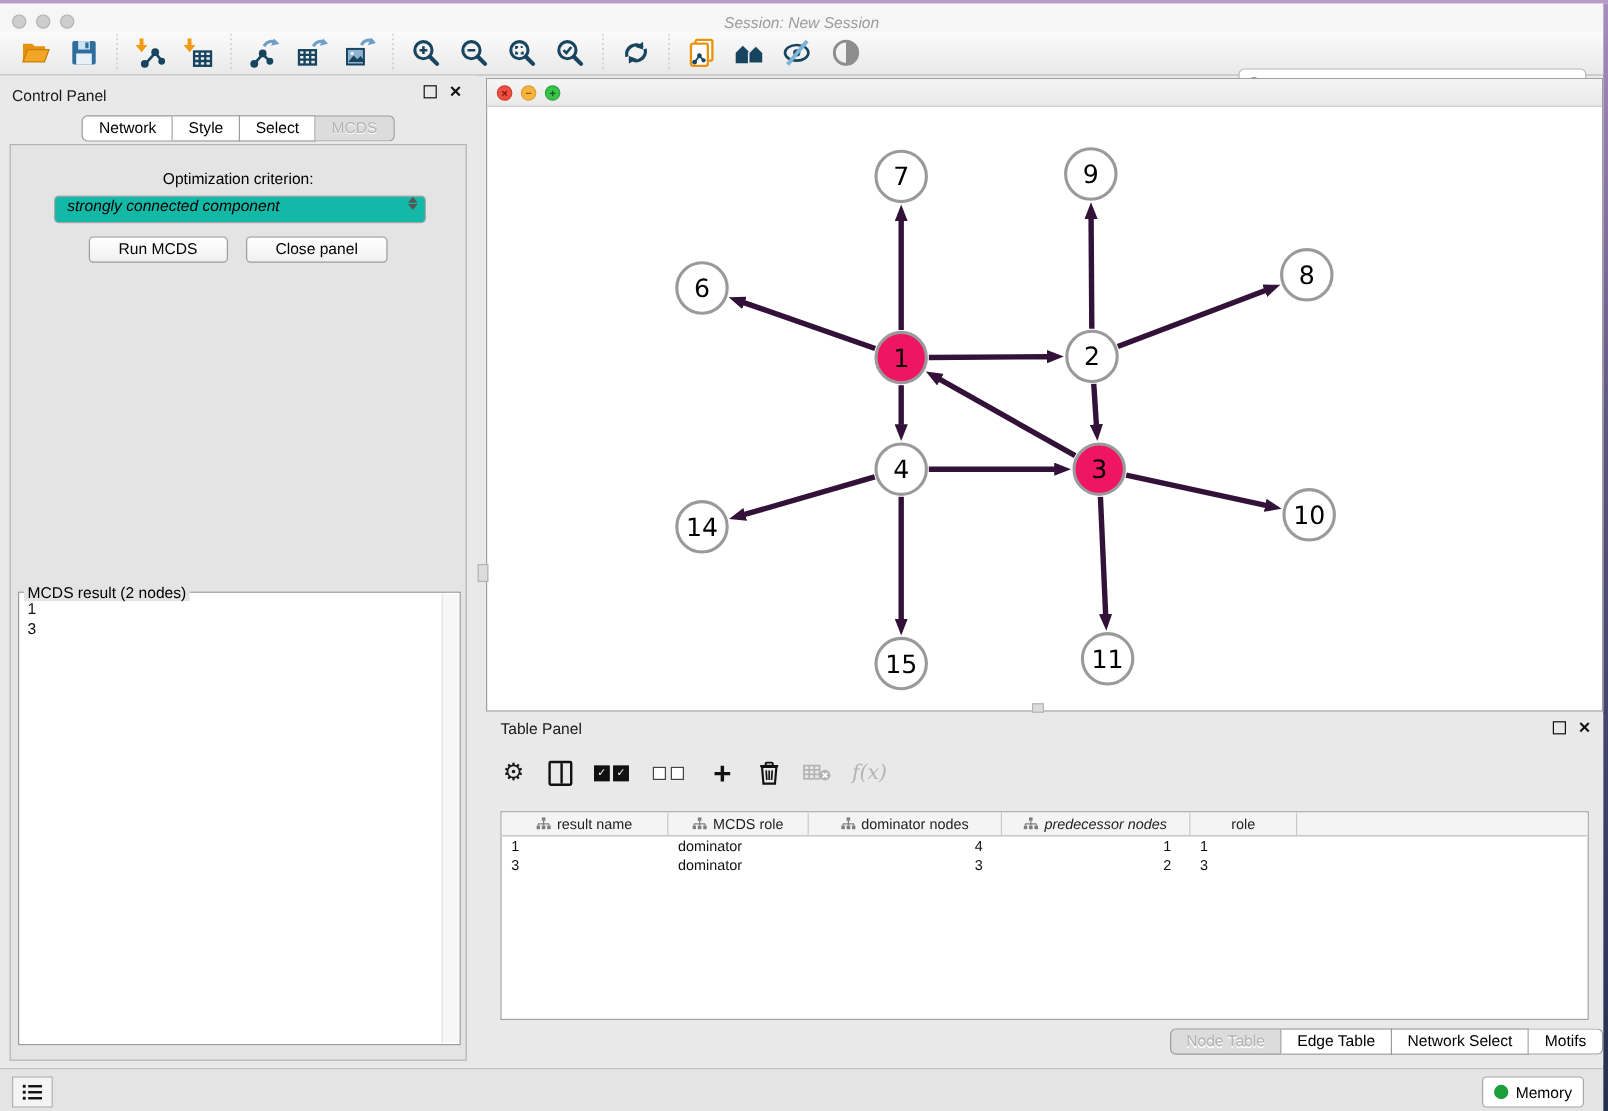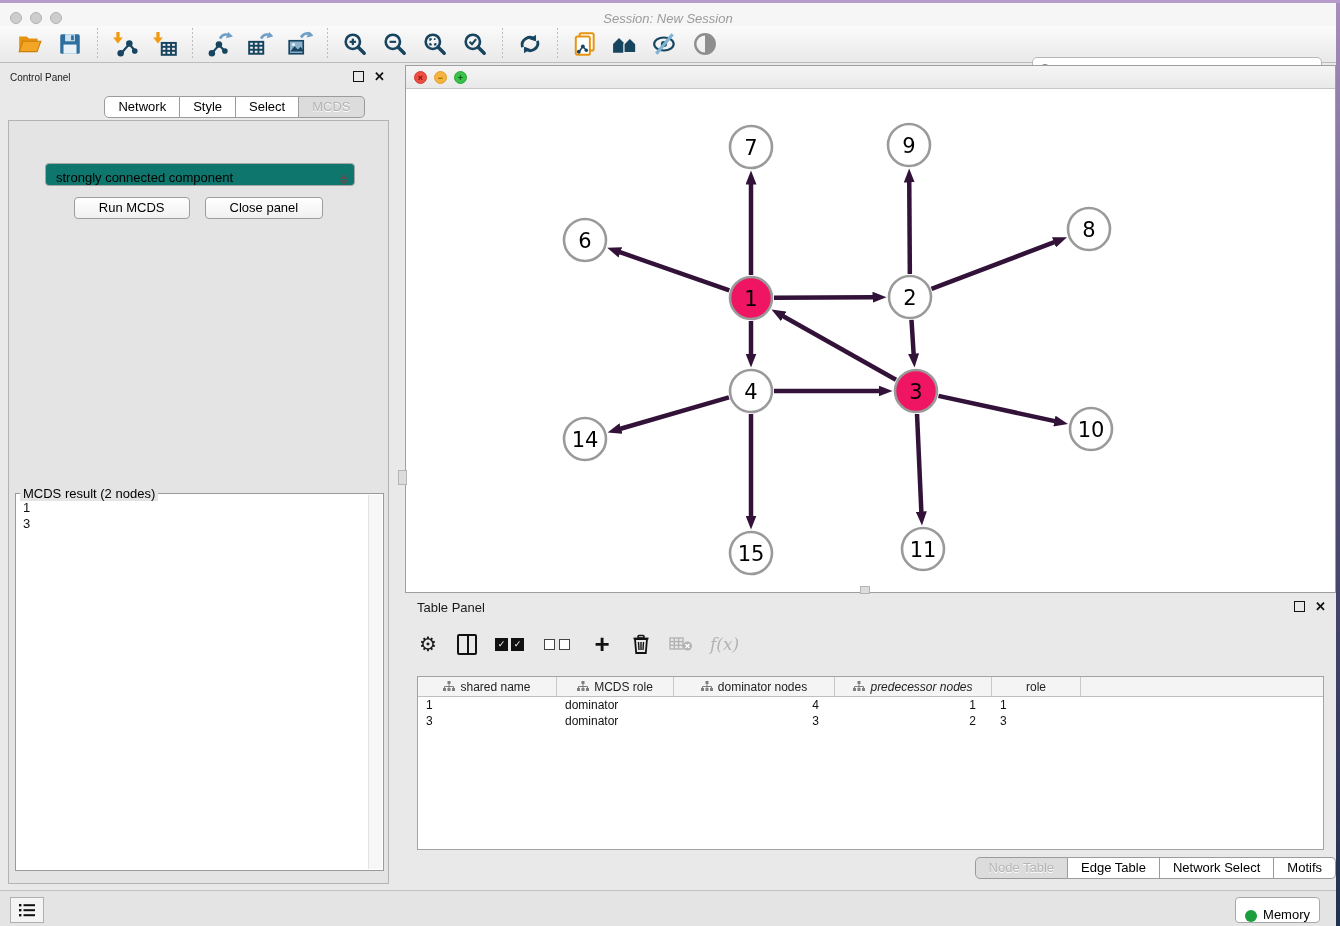--- a/index.html
+++ b/index.html
@@ -29,37 +29,37 @@
   .tbsep{width:1px;height:32px;margin:0 7px;
          background-image:linear-gradient(#bdbdbd 50%,transparent 50%);
          background-size:1px 4px;}
   #search-wrap{position:absolute;right:14px;top:31px;width:288px;height:24px;
          background:#fff;border:1px solid #b7b7b7;border-radius:5px;display:flex;align-items:center;}
   #search-wrap input{border:none;outline:none;flex:1;font-size:13px;background:transparent;padding:0 6px 0 2px;}
   #search-wrap svg{margin-left:6px;}
 
   
   #control-panel{left:0;top:63px;width:397px;height:827px;background:#e9e9e9;}
-  #cp-header{left:10px;top:9px;font-size:10px;color:#1a1a1a;}
+  #cp-header{left:10px;top:9px;font-size:13px;color:#1a1a1a;}
   .win-btns{position:absolute;display:flex;gap:10px;align-items:center;}
   #cp-btns{right:12px;top:8px;}
   .float-box{width:9px;height:9px;border:1.6px solid #111;display:inline-block;}
   .close-x{font-size:13px;font-weight:bold;color:#111;line-height:10px;}
-  #cp-tabs{left:0;top:33px;width:100%;display:flex;justify-content:center;margin-left:36px;}
+  #cp-tabs{left:0;top:33px;width:100%;display:flex;justify-content:center;}
   .tab{background:#fff;border:1px solid #9b9b9b;border-left:none;padding:2px 13px;
        font-size:13px;line-height:16px;color:#000;cursor:default;white-space:nowrap;}
   .tab:first-child{border-left:1px solid #9b9b9b;border-radius:5px 0 0 5px;}
   .tab:last-child{border-radius:0 5px 5px 0;}
   .tab.active{background:#dcdcdc;color:#b4b4b4;text-shadow:0 1px 0 #fff;}
   #cp-body{left:8px;top:57px;width:379px;height:762px;background:#e4e4e4;
            border:1px solid #b3b3b3;}
   #opt-label{left:0;top:20px;width:100%;text-align:center;font-size:13px;}
-  #criterion-select{left:36px;top:42px;width:310px;height:23px;background:#0f766e;
-           border:1px solid #a7a7a7;border-radius:4px;display:flex;align-items:flex-end;
-           font-size:13px;padding-left:10px;box-sizing:border-box;}
+  #criterion-select{left:36px;top:42px;width:310px;height:23px;background:#14b8a6;
+           border:1px solid #a7a7a7;border-radius:4px;display:flex;align-items:flex-start;
+           font-size:13px;padding-left:10px;box-sizing:border-box;font-style:italic;}
   #criterion-select .spin{margin-left:auto;margin-right:6px;display:flex;flex-direction:column;gap:1px;}
   .tri-up{width:0;height:0;border-left:4px solid transparent;border-right:4px solid transparent;border-bottom:5px solid #555;}
   .tri-dn{width:0;height:0;border-left:4px solid transparent;border-right:4px solid transparent;border-top:5px solid #555;}
   #cp-buttons{left:0;top:76px;width:100%;display:flex;justify-content:center;gap:15px;}
   .pushbtn{background:linear-gradient(#ffffff,#f0f0f0);border:1px solid #9d9d9d;border-radius:4px;
            font-size:13px;padding:2px 24px;line-height:16px;}
   #result-box{left:6px;top:372px;width:367px;height:376px;border:1px solid #9a9a9a;
            background:#fff;}
   #result-legend{position:absolute;left:4px;top:-8px;background:#e4e4e4;font-size:13px;padding:0 3px;}
   #result-lines{position:absolute;left:0;top:2px;padding:4px 7px;font-size:13px;line-height:16px;color:#111;}
@@ -104,21 +104,21 @@
   .td{font-size:12px;color:#111;box-sizing:border-box;padding:0 8px;white-space:nowrap;}
   .td.r{text-align:right;padding-right:16px;}
   #tp-tabs{left:0;top:262px;width:100%;display:flex;justify-content:flex-end;}
 
   
   #statusbar{left:0;top:890px;width:1336px;height:36px;background:#e4e4e4;border-top:1px solid #c2c2c2;
              box-sizing:border-box;}
   #list-btn{left:10px;top:6px;width:32px;height:24px;background:#f4f4f4;border:1px solid #b0b0b0;
             display:flex;align-items:center;justify-content:center;}
   #memory-btn{right:16px;top:6px;height:24px;background:#fff;border:1px solid #a8a8a8;border-radius:4px;
-            display:flex;align-items:flex-end;gap:6px;padding:0 9px;font-size:13px;}
+            display:flex;align-items:center;gap:6px;padding:0 9px;font-size:13px;}
   #memory-dot{width:12px;height:12px;border-radius:50%;background:#1d9e3c;}
 </style>
 </head>
 <body>
 
 <div class="abs" id="desk-top"></div>
 <div class="abs" id="desk-right"></div>
 
 <div class="abs" id="titlebar">
   <div class="abs" id="app-lights">
@@ -292,20 +292,21 @@
     <span class="float-box"></span>
     <span class="close-x">✕</span>
   </div>
   <div class="abs" id="cp-tabs">
       <div class="tab">Network</div>
       <div class="tab">Style</div>
       <div class="tab">Select</div>
       <div class="tab active">MCDS</div>
     </div>
   <div class="abs" id="cp-body">
+    <div class="abs" id="opt-label">Optimization criterion:</div>
     <div class="abs" id="criterion-select">
       <span>strongly connected component</span>
       <span class="spin">
           <span class="tri-up"></span>
           <span class="tri-dn"></span>
         </span>
     </div>
     <div class="abs" id="cp-buttons">
       <button class="pushbtn">Run MCDS</button>
       <button class="pushbtn">Close panel</button>
@@ -467,21 +468,21 @@
               <rect x="9" y="7" width="3" height="3"></rect>
             </g>
             <g stroke="#7e7e7e" stroke-width="1">
               <line x1="6" y1="3" x2="6" y2="5.5"></line>
               <line x1="1.5" y1="5.5" x2="10.5" y2="5.5"></line>
               <line x1="1.5" y1="5.5" x2="1.5" y2="7"></line>
               <line x1="6" y1="5.5" x2="6" y2="7"></line>
               <line x1="10.5" y1="5.5" x2="10.5" y2="7"></line>
             </g>
           </svg>
-          <span>shared name</span>
+          <span>result name</span>
         </div>
         <div class="th" style="width: 117px;">
           <svg width="12" height="11" viewBox="0 0 12 11">
             <g fill="#7e7e7e">
               <rect x="4.5" y="0" width="3" height="3"></rect>
               <rect x="0" y="7" width="3" height="3"></rect>
               <rect x="4.5" y="7" width="3" height="3"></rect>
               <rect x="9" y="7" width="3" height="3"></rect>
             </g>
             <g stroke="#7e7e7e" stroke-width="1">

